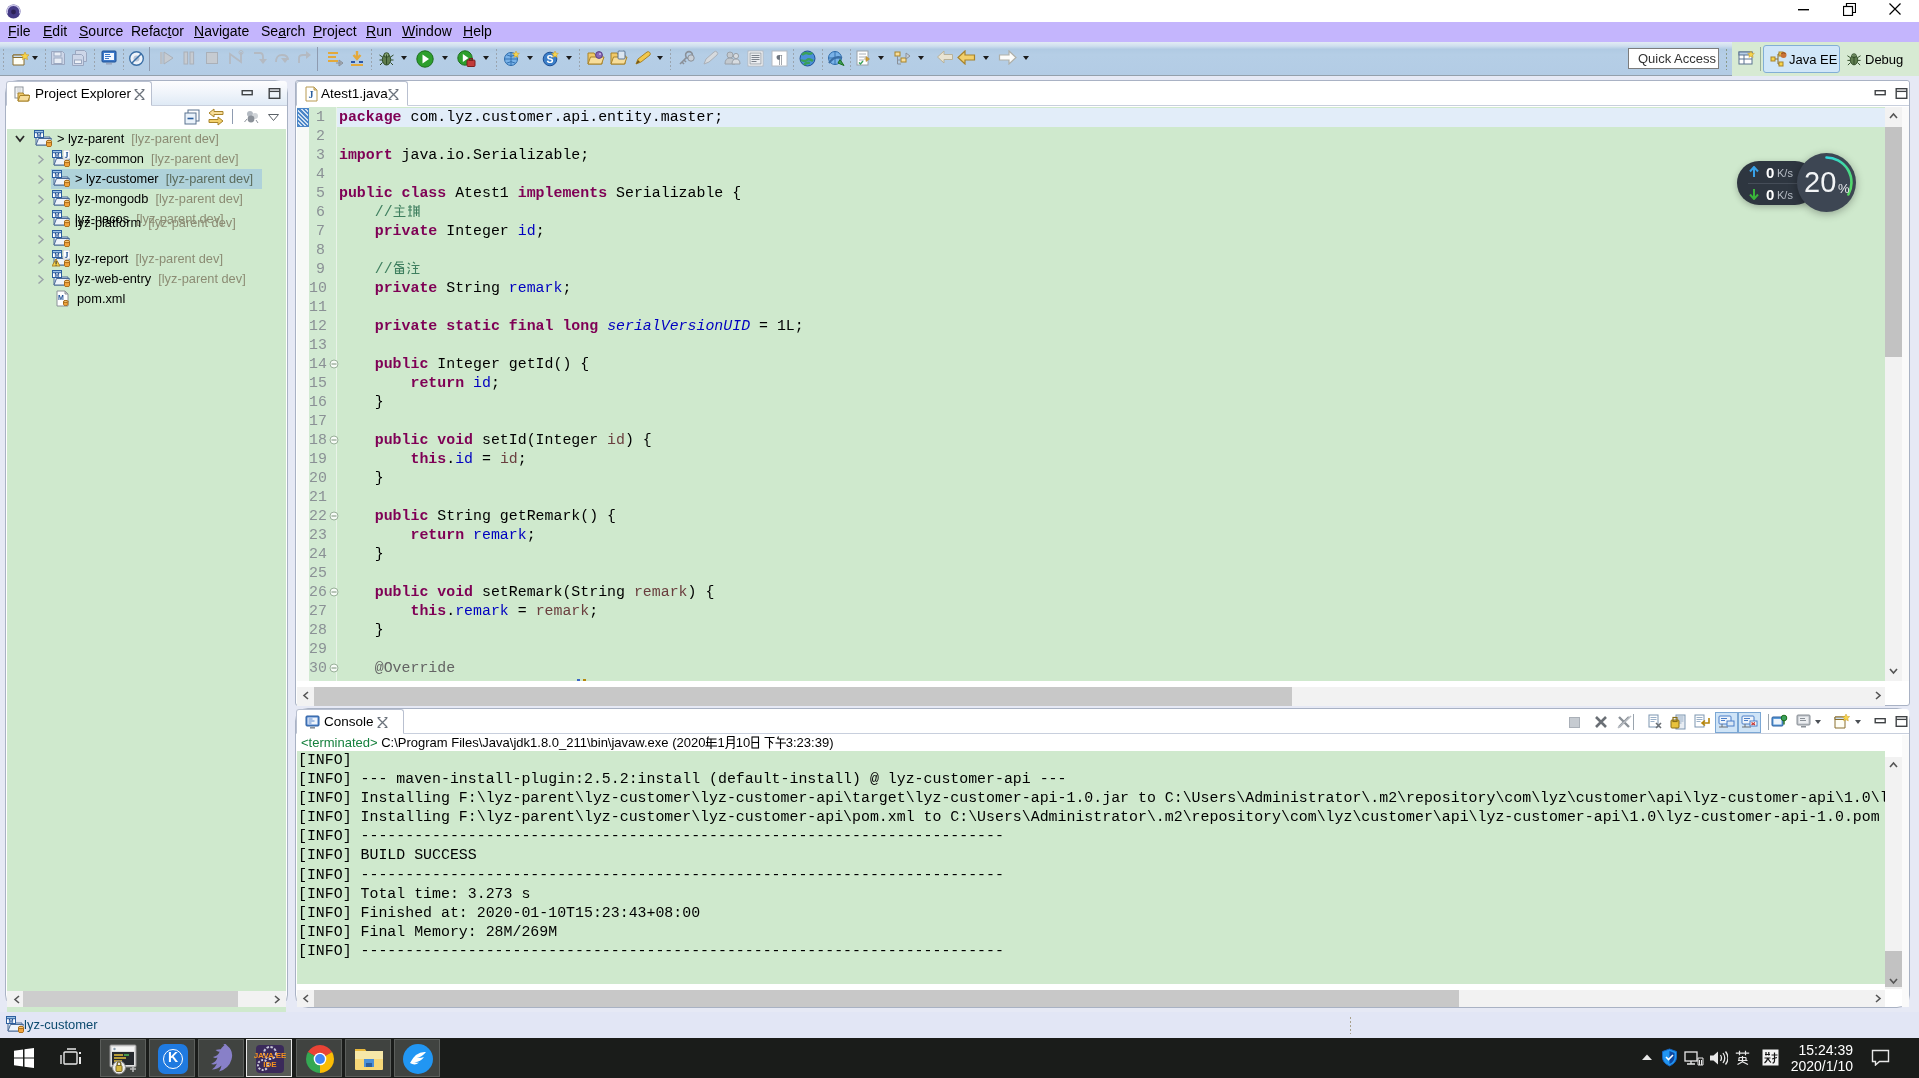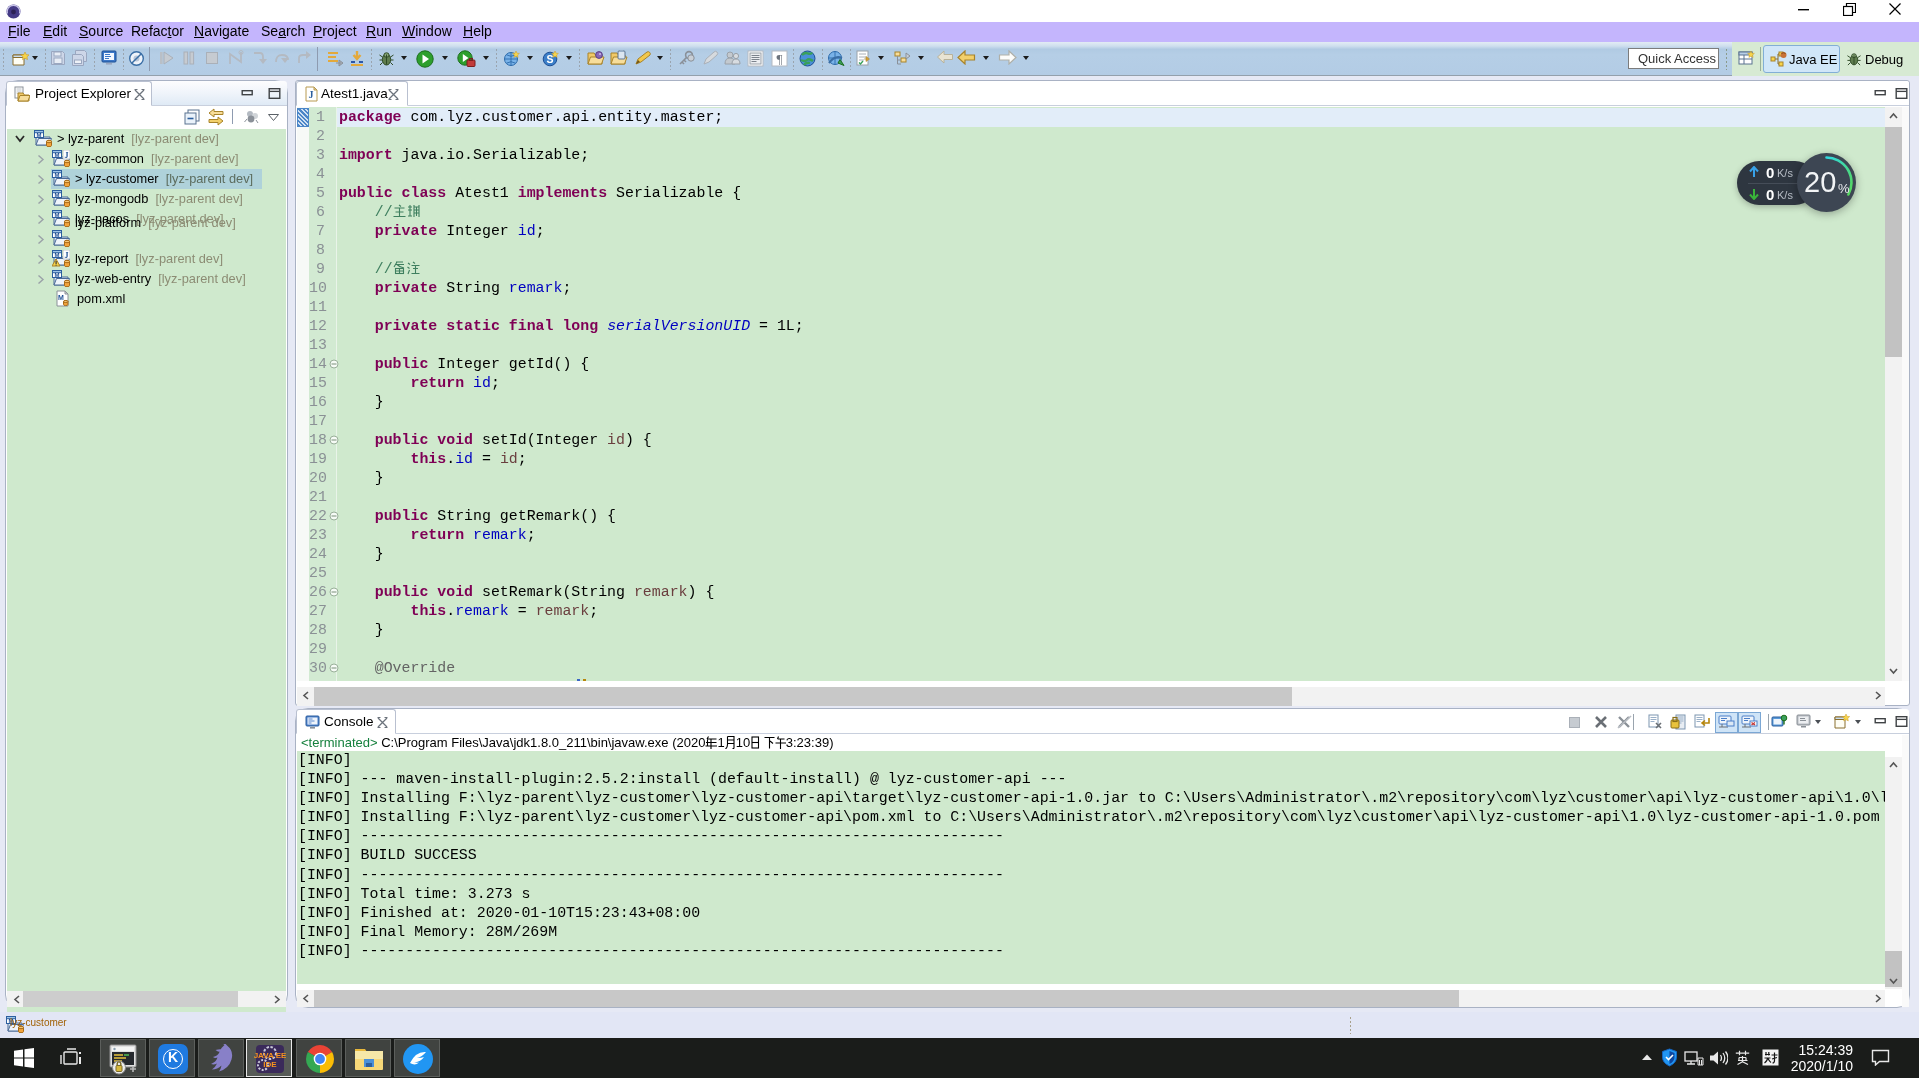--- a/index.html
+++ b/index.html
@@ -609,21 +609,21 @@
   <div class="sbthumb" style="left:18px;top:606px;width:978px;height:19px;background:#c8c8c8"></div>
   <svg class="abs" style="left:6px;top:610px" width="8" height="9" viewBox="0 0 8 9">
       <path d="M6 1 L2 4.5 L6 8" fill="none" stroke="#555" stroke-width="1.6"></path>
     </svg>
   <svg class="abs" style="left:1578px;top:610px" width="8" height="9" viewBox="0 0 8 9">
       <path d="M2 1 L6 4.5 L2 8" fill="none" stroke="#555" stroke-width="1.6"></path>
     </svg>
 </div>
 <div id="console" class="panel">
   <div class="tabrow" style="background:#fff;border-bottom:1px solid #c8cfdd"></div>
-  <div class="atab" style="left:0px;width:100px">
+  <div class="atab" style="left:0px;width:108px">
     <svg class="abs" style="left:8px;top:5px" width="16" height="15" viewBox="0 0 16 15">
         <rect x="1" y="1" width="13" height="10" rx="1" fill="#4a7ec8" stroke="#2c5e9e"></rect>
         <rect x="2.5" y="2.5" width="10" height="7" fill="#eef4fb"></rect>
         <path d="M3.5 4h4M3.5 6h6M3.5 8h3" stroke="#4a7ec8" stroke-width=".9"></path>
         <rect x="5" y="12" width="5" height="1.6" fill="#8a9098"></rect>
       </svg>
     <span class="abs" style="left:27px;top:4px">Console</span>
     <svg class="abs" style="left:80px;top:7px" width="11" height="11" viewBox="0 0 11 11">
         <path d="M1 1 L10 10 M10 1 L1 10" stroke="#6c737c" stroke-width="1.3"></path>
         <path d="M0.5 0.5 h3 M7.5 0.5 h3 M0.5 10.5 h3 M7.5 10.5 h3" stroke="#6c737c" stroke-width="1"></path>
@@ -751,21 +751,21 @@
     </svg>
   <svg class="abs" style="left:1578px;top:285px" width="8" height="9" viewBox="0 0 8 9">
       <path d="M2 1 L6 4.5 L2 8" fill="none" stroke="#555" stroke-width="1.6"></path>
     </svg>
 </div>
 
 <div id="statusbar">
   <svg class="abs" style="left:6px;top:4px" width="18" height="17" viewBox="0 0 18 17">
       <use href="#mvn"></use>
     </svg>
-  <span class="abs" style="left:10px;top:5px;font-size:10px;color:#a16207">lyz-customer</span>
+  <span class="abs" style="left:24px;top:5px;font-size:13px;color:#0c4a6e">lyz-customer</span>
   <div class="abs" style="left:1349px;top:4px;width:3px;height:18px;background-image:radial-gradient(circle,#a8a08a 0.8px,transparent 1px);background-size:3px 4px"></div>
 </div>
 
 <div id="taskbar">
   <svg class="abs" style="left:14px;top:10px" width="20" height="20" viewBox="0 0 20 20">
       <path d="M0 2.8 L9 1.5 V9.5 H0z M10.5 1.3 L20 0 V9.5 H10.5z M0 10.5 H9 V18.5 L0 17.2z M10.5 10.5 H20 V20 L10.5 18.7z" fill="#fff"></path>
     </svg>
   <svg class="abs" style="left:60px;top:10px" width="24" height="20" viewBox="0 0 24 20">
       <rect x="4" y="4" width="13" height="12" rx="1" fill="none" stroke="#e8e8e8" stroke-width="1.4"></rect>
       <path d="M1 7 v9 M7 1 h9" stroke="#e8e8e8" stroke-width="1.4"></path>

